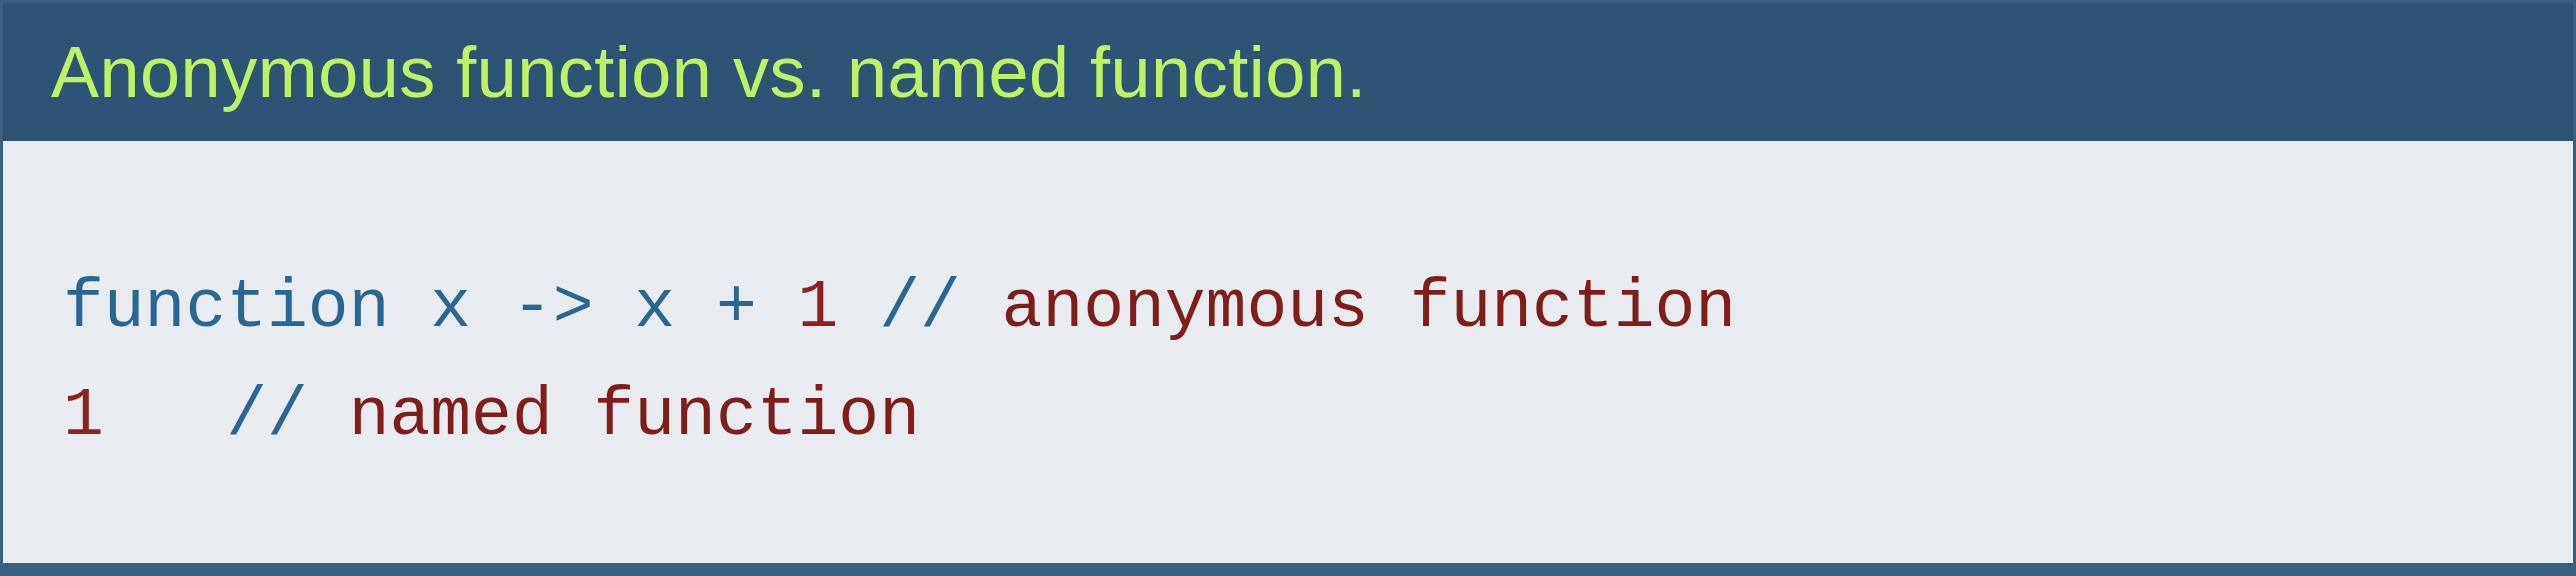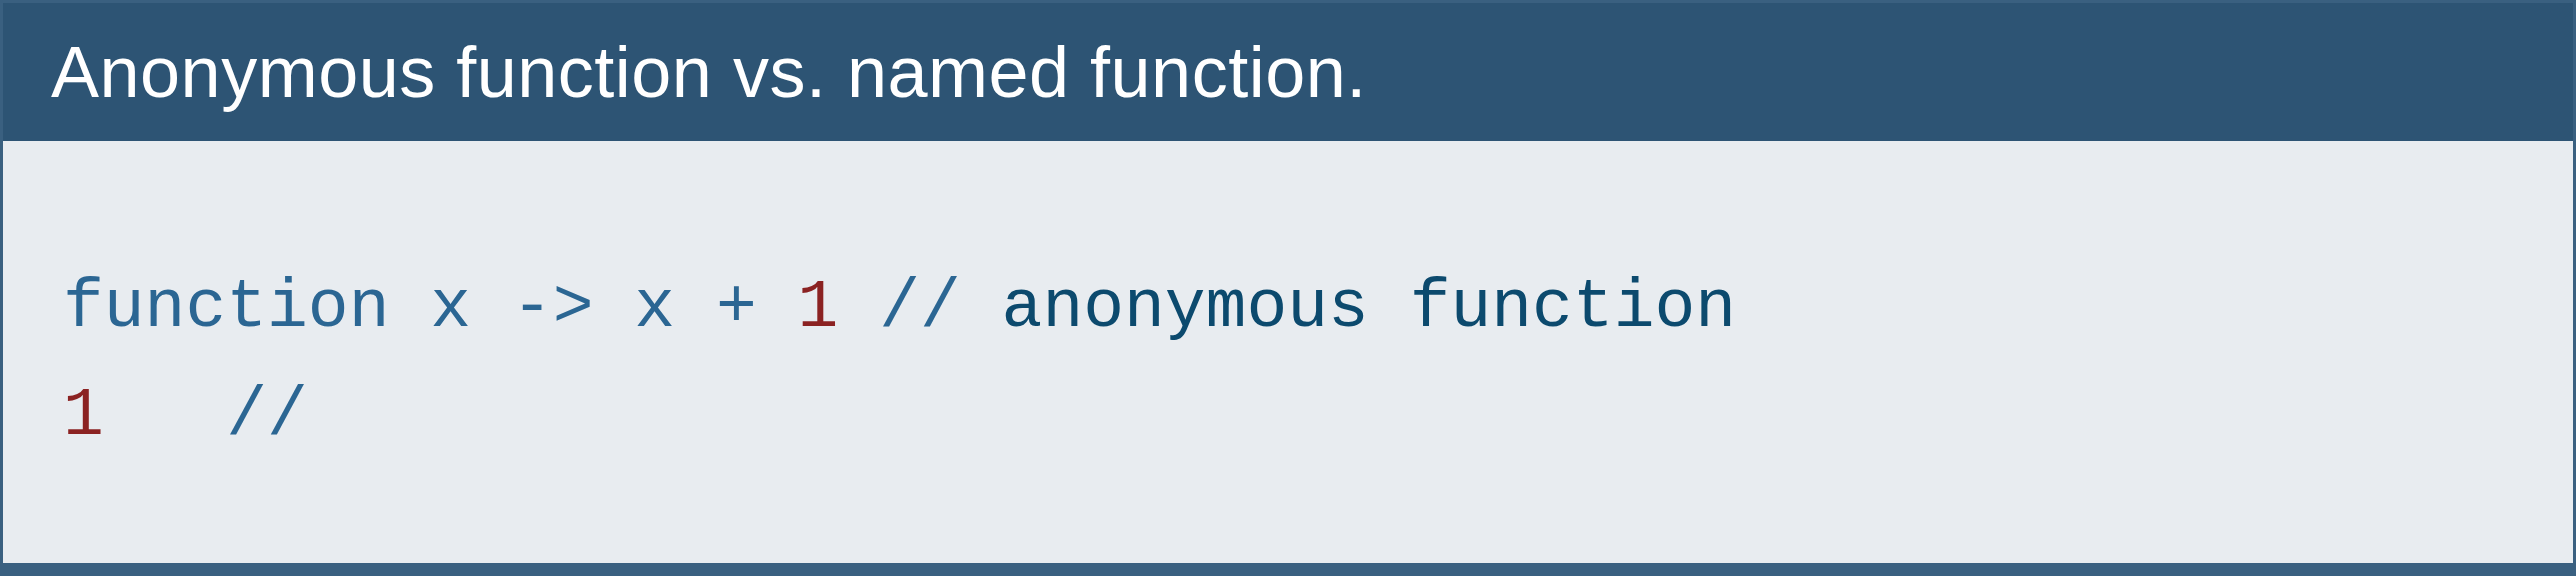--- a/index.html
+++ b/index.html
@@ -25,21 +25,21 @@
     }
 
     .header {
       background: #2d5474;
       padding: 28px 48px;
       display: flex;
       align-items: center;
     }
 
     .header-title {
-      color: #ffffff;
+      color: #bef264;
       font-size: 72px;
       font-weight: 400;
       font-family: sans-serif;
       letter-spacing: 0.5px;
     }
 
     .code-area {
       flex: 1;
       background: #e8ecf0;
       padding: 60px 60px 40px 60px;
@@ -60,39 +60,39 @@
 
     .normal {
       color: #2b6693;
     }
 
     .number {
       color: #8b2222;
     }
 
     .comment {
-      color: #0c4a6e;
+      color: #7f1d1d;
     }
 
     .footer-bar {
       height: 10px;
       background: #3a6080;
     }
   </style>
 </head>
 <body>
 
 <div class="card">
   <div class="header">
     <span class="header-title">Anonymous function vs. named function.</span>
   </div>
 
   <div class="code-area">
     <div class="code-line">
       <span class="normal">function x -&gt; x + </span><span class="number">1</span><span class="normal"> // </span><span class="comment">anonymous function</span>
     </div>
     <div class="code-line">
-      <span class="number">1</span><span class="normal">   // </span>
+      <span class="number">1</span><span class="normal">   // </span><span class="comment">named function</span>
     </div>
   </div>
 
   <div class="footer-bar"></div>
 </div>
 
 </body></html>

